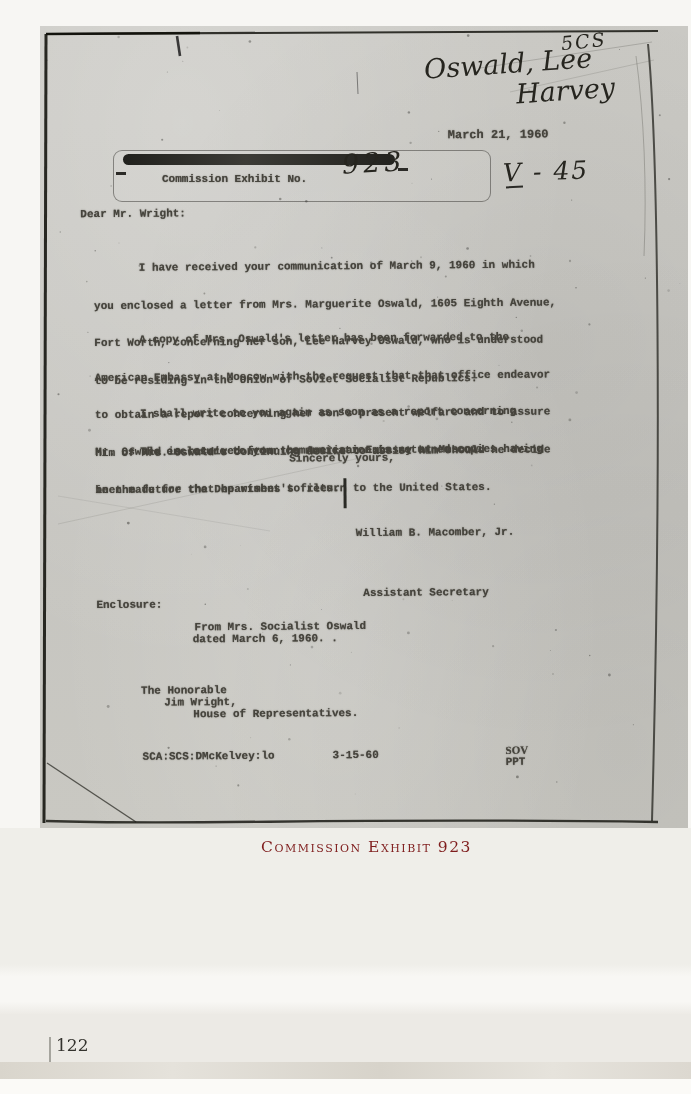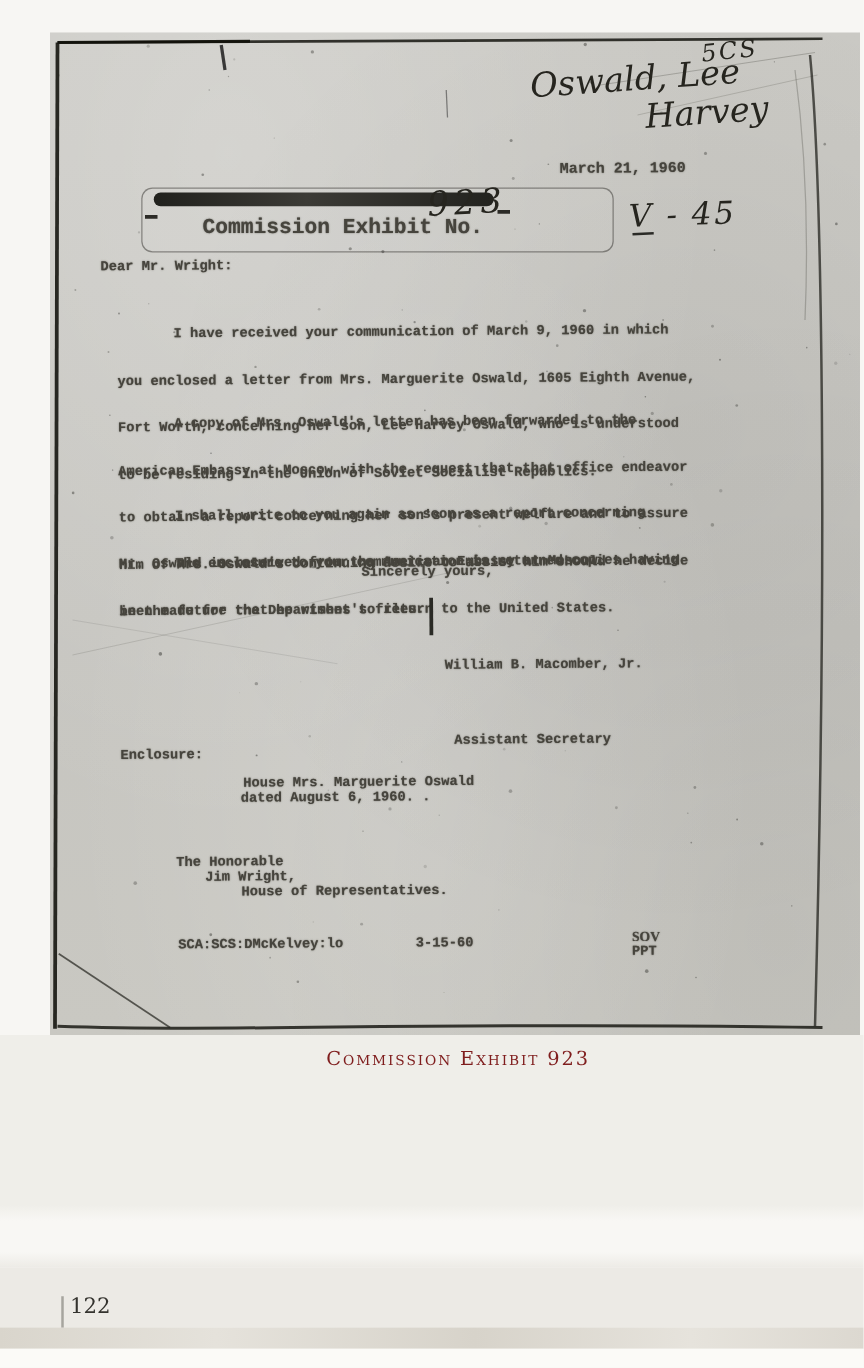--- a/index.html
+++ b/index.html
@@ -24,21 +24,21 @@
   .hand{font-family:"DejaVu Serif",serif;font-style:italic;color:#26251f;white-space:pre;}
   .para div{white-space:pre;}
   .indent{padding-left:45px;}
   #typed-layer{left:0;top:0;width:648px;height:802px;transform:rotate(-0.45deg);}
 
   
   #stamp{left:73px;top:124px;width:376px;height:50px;border:1px solid rgba(52,50,45,.5);
          border-radius:9px;background:rgba(255,255,255,.04);}
   #stamp-bar{left:9px;top:3px;width:272px;height:11px;border-radius:6px;
          background:linear-gradient(90deg,#21211d,#3c3b36 45%,#23231f);}
-  #stamp-label{left:48px;top:22px;font-size:17px;}
+  #stamp-label{left:48px;top:22px;font-size:11px;}
   #stamp-number{left:228px;top:-4px;font-size:27px;transform:rotate(-3deg);letter-spacing:4px;}
   .stamp-dash{width:10px;height:3px;background:#2c2b27;}
 
   
   .band{left:0;width:691px;}
   #caption{left:0;top:838px;width:691px;text-align:center;padding-left:42px;box-sizing:border-box;
            font-family:"DejaVu Serif","Liberation Serif",serif;font-variant:small-caps;
            letter-spacing:1.5px;font-size:15.5px;color:#7f1d1d;}
   #page-number{left:56px;top:1035px;font-family:"DejaVu Serif",serif;font-size:17px;color:#34332e;}
 </style>
@@ -220,22 +220,22 @@
       </div>
 
       <div class="abs typed t11" style="left:249px;top:426px;">Sincerely yours,</div>
 
       <div class="abs" style="left:303px;top:452px;width:2.5px;height:30px;background:#2a2a25;"></div>
 
       <div class="abs typed t11" style="left:315px;top:501px;text-align:right;">William B. Macomber, Jr.</div>
       <div class="abs typed t11" style="left:322px;top:513px;margin-top:48px;">Assistant Secretary</div>
 
       <div class="abs typed t11" style="left:55px;top:571px;">Enclosure:</div>
-      <div class="abs typed t11" style="left:153px;top:594px;">House Mrs. Marguerite Oswald</div>
-      <div class="abs typed t11" style="left:151px;top:606px;">dated August 6, 1960. .</div>
+      <div class="abs typed t11" style="left:153px;top:594px;">From Mrs. Socialist Oswald</div>
+      <div class="abs typed t11" style="left:151px;top:606px;">dated March 6, 1960. .</div>
 
       <div class="abs typed t11" style="left:99px;top:657px;">The Honorable</div>
       <div class="abs typed t11" style="left:122px;top:669px;">Jim Wright,</div>
       <div class="abs typed t11" style="left:151px;top:681px;">House of Representatives.</div>
 
       <div class="abs typed t11" style="left:100px;top:723px;">SCA:SCS:DMcKelvey:lo</div>
       <div class="abs typed t11" style="left:290px;top:723px;">3-15-60</div>
       <div class="abs typed t11" style="left:463px;top:719px;font-family:Liberation Serif, serif;">SOV</div>
       <div class="abs typed t11" style="left:463px;top:731px;">PPT</div>
     </div>

